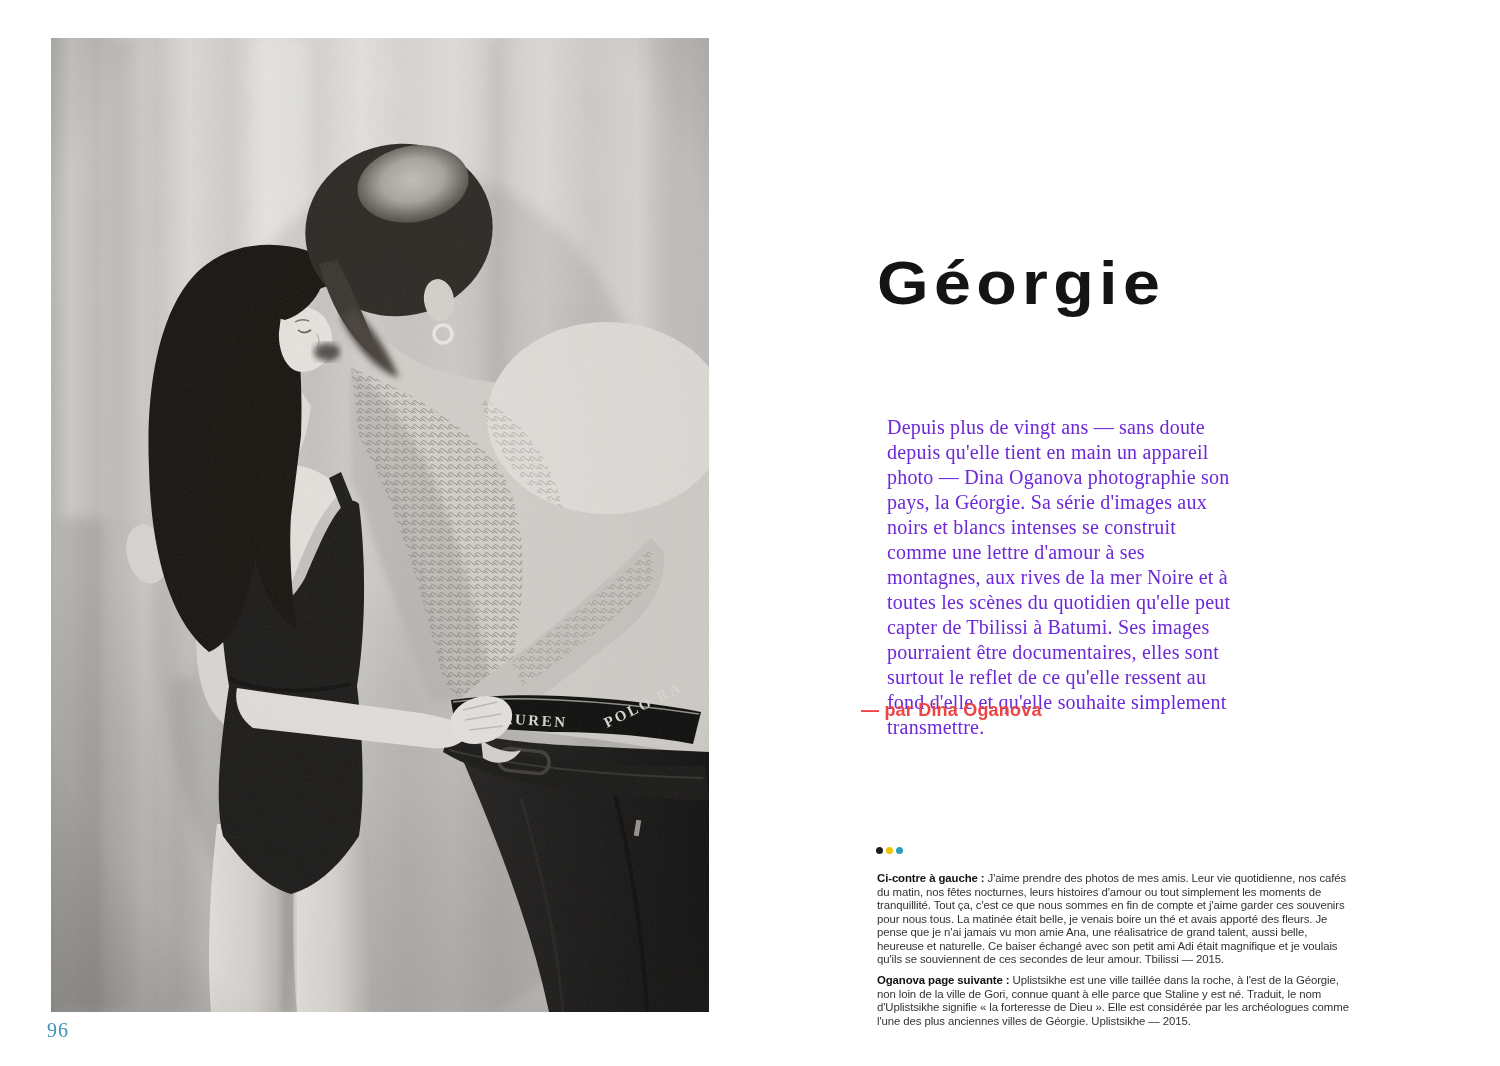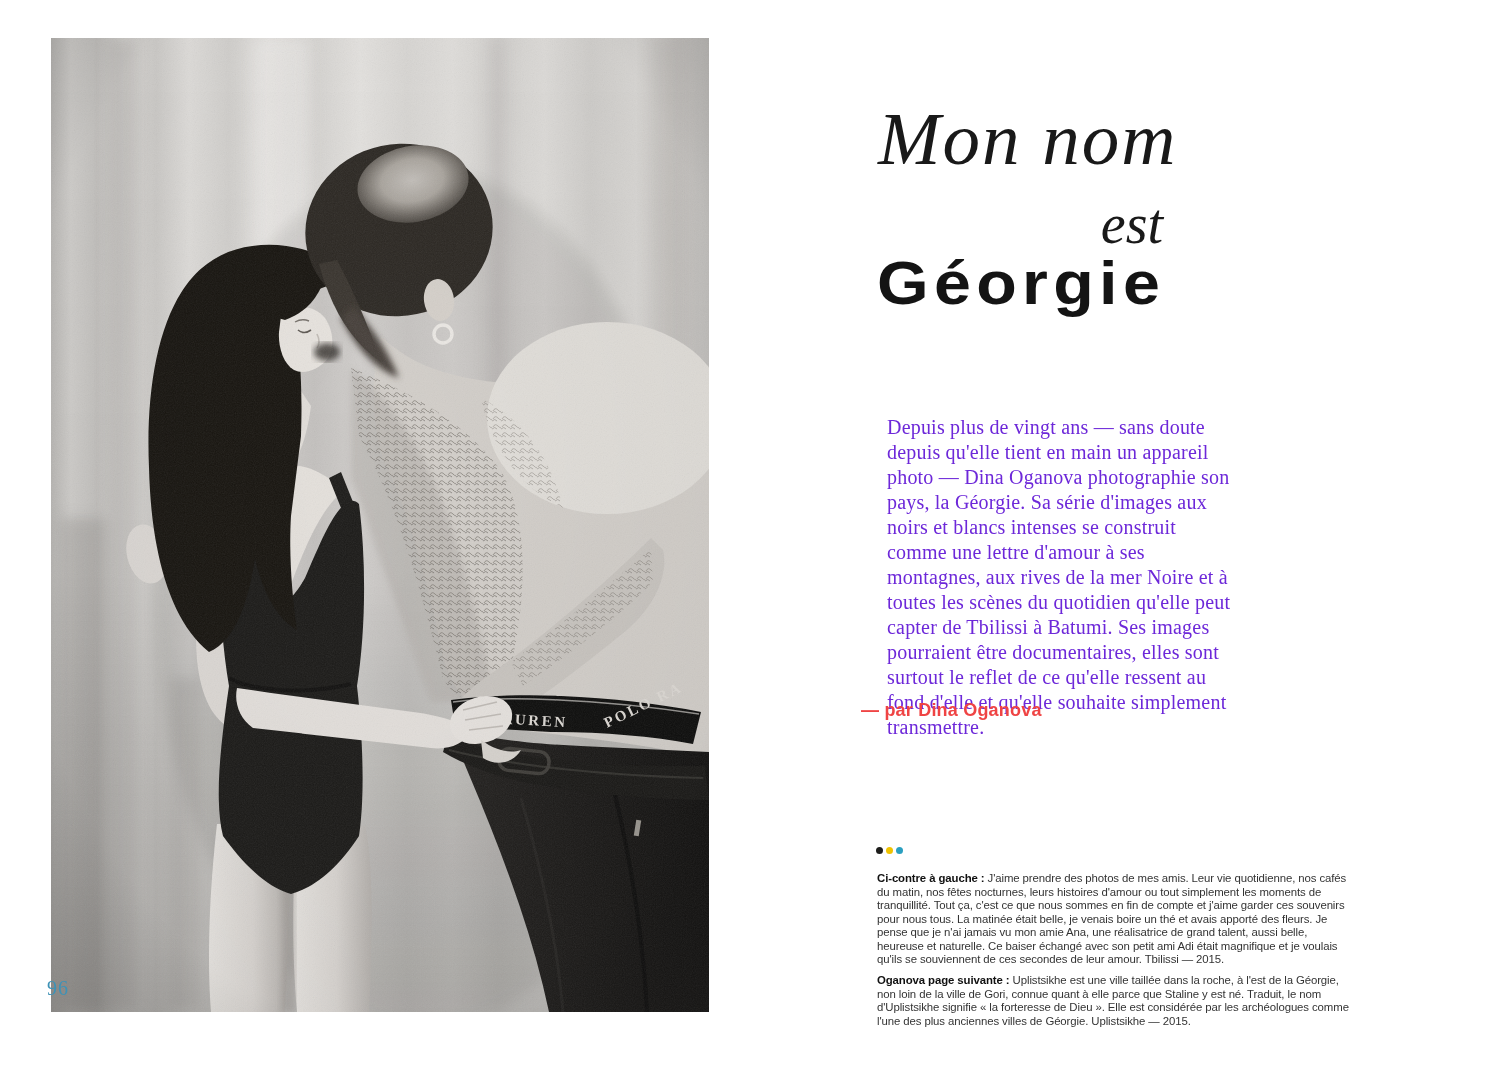--- a/index.html
+++ b/index.html
@@ -1,21 +1,21 @@
 <!DOCTYPE html>
 <html><head>
 <meta charset="utf-8">
 <style>
   html,body{margin:0;padding:0;background:#ffffff;}
   .spread{position:relative;width:1500px;height:1066px;background:#ffffff;overflow:hidden;
           font-family:"Liberation Sans",sans-serif;}
   .photo-frame{position:absolute;left:51px;top:38px;width:658px;height:974px;}
   .photo-frame svg{display:block;width:100%;height:100%;}
   .page-num{position:absolute;font-family:"Liberation Serif",serif;font-size:20px;letter-spacing:1px;}
-  .page-num.left{left:47px;top:977px;}
+  .page-num.left{left:47px;top:1019px;}
   .page-num.right{left:1430px;top:1062px;}
   .title-line1{position:absolute;left:878px;top:101px;font-family:"Liberation Serif",serif;
                font-style:italic;font-size:75px;line-height:1;color:#191919;letter-spacing:2px;white-space:nowrap;}
   .title-line2{position:absolute;left:880px;top:196px;width:283px;text-align:right;
                font-family:"Liberation Serif",serif;font-style:italic;font-size:56px;line-height:1;color:#191919;}
   .title-line3{position:absolute;left:877px;top:252px;font-size:62px;line-height:1;color:#141414;
                font-weight:600;letter-spacing:5px;transform:scaleX(1.07);transform-origin:left top;white-space:nowrap;}
   .intro{position:absolute;left:847px;top:395px;width:344px;font-family:"Liberation Serif",serif;
          font-size:20px;line-height:25px;color:#6d28d9;letter-spacing:0.2px;margin-left:40px;}
   .byline{position:absolute;left:861px;top:700px;font-size:18px;font-weight:bold;color:#ef4444;letter-spacing:0.2px;}
@@ -202,22 +202,20 @@
       <path d="M430 702 C444 712 458 716 470 712 C462 726 444 728 432 720 Z" fill="#d8d4cf"></path>
 
       <rect x="0" y="0" width="658" height="974" filter="url(#grainF)" opacity="0.5"></rect>
       <rect x="0" y="0" width="658" height="974" fill="url(#vignette)"></rect>
     </svg>
   </div>
 
   <div class="page-num left" style="color: rgb(62, 146, 182);">96</div>
   <div class="page-num right" style="color: rgb(62, 146, 182);">97</div>
 
-  <div class="title-line1">Mon nom</div>
-  <div class="title-line2">est</div>
   <div class="title-line3">Géorgie</div>
 
   <p class="intro">Depuis plus de vingt ans — sans doute depuis qu'elle tient en main un appareil photo — Dina Oganova photographie son pays, la Géorgie. Sa série d'images aux noirs et blancs intenses se construit comme une lettre d'amour à ses montagnes, aux rives de la mer Noire et à toutes les scènes du quotidien qu'elle peut capter de Tbilissi à Batumi. Ses images pourraient être documentaires, elles sont surtout le reflet de ce qu'elle ressent au fond d'elle et qu'elle souhaite simplement transmettre.</p>
 
   <div class="byline">— par Dina Oganova</div>
 
   <div class="dots-row">
     <span class="dot" style="background-color: rgb(29, 29, 27);"></span>
     <span class="dot" style="background-color: rgb(240, 195, 0);"></span>
     <span class="dot" style="background-color: rgb(42, 159, 192);"></span>

